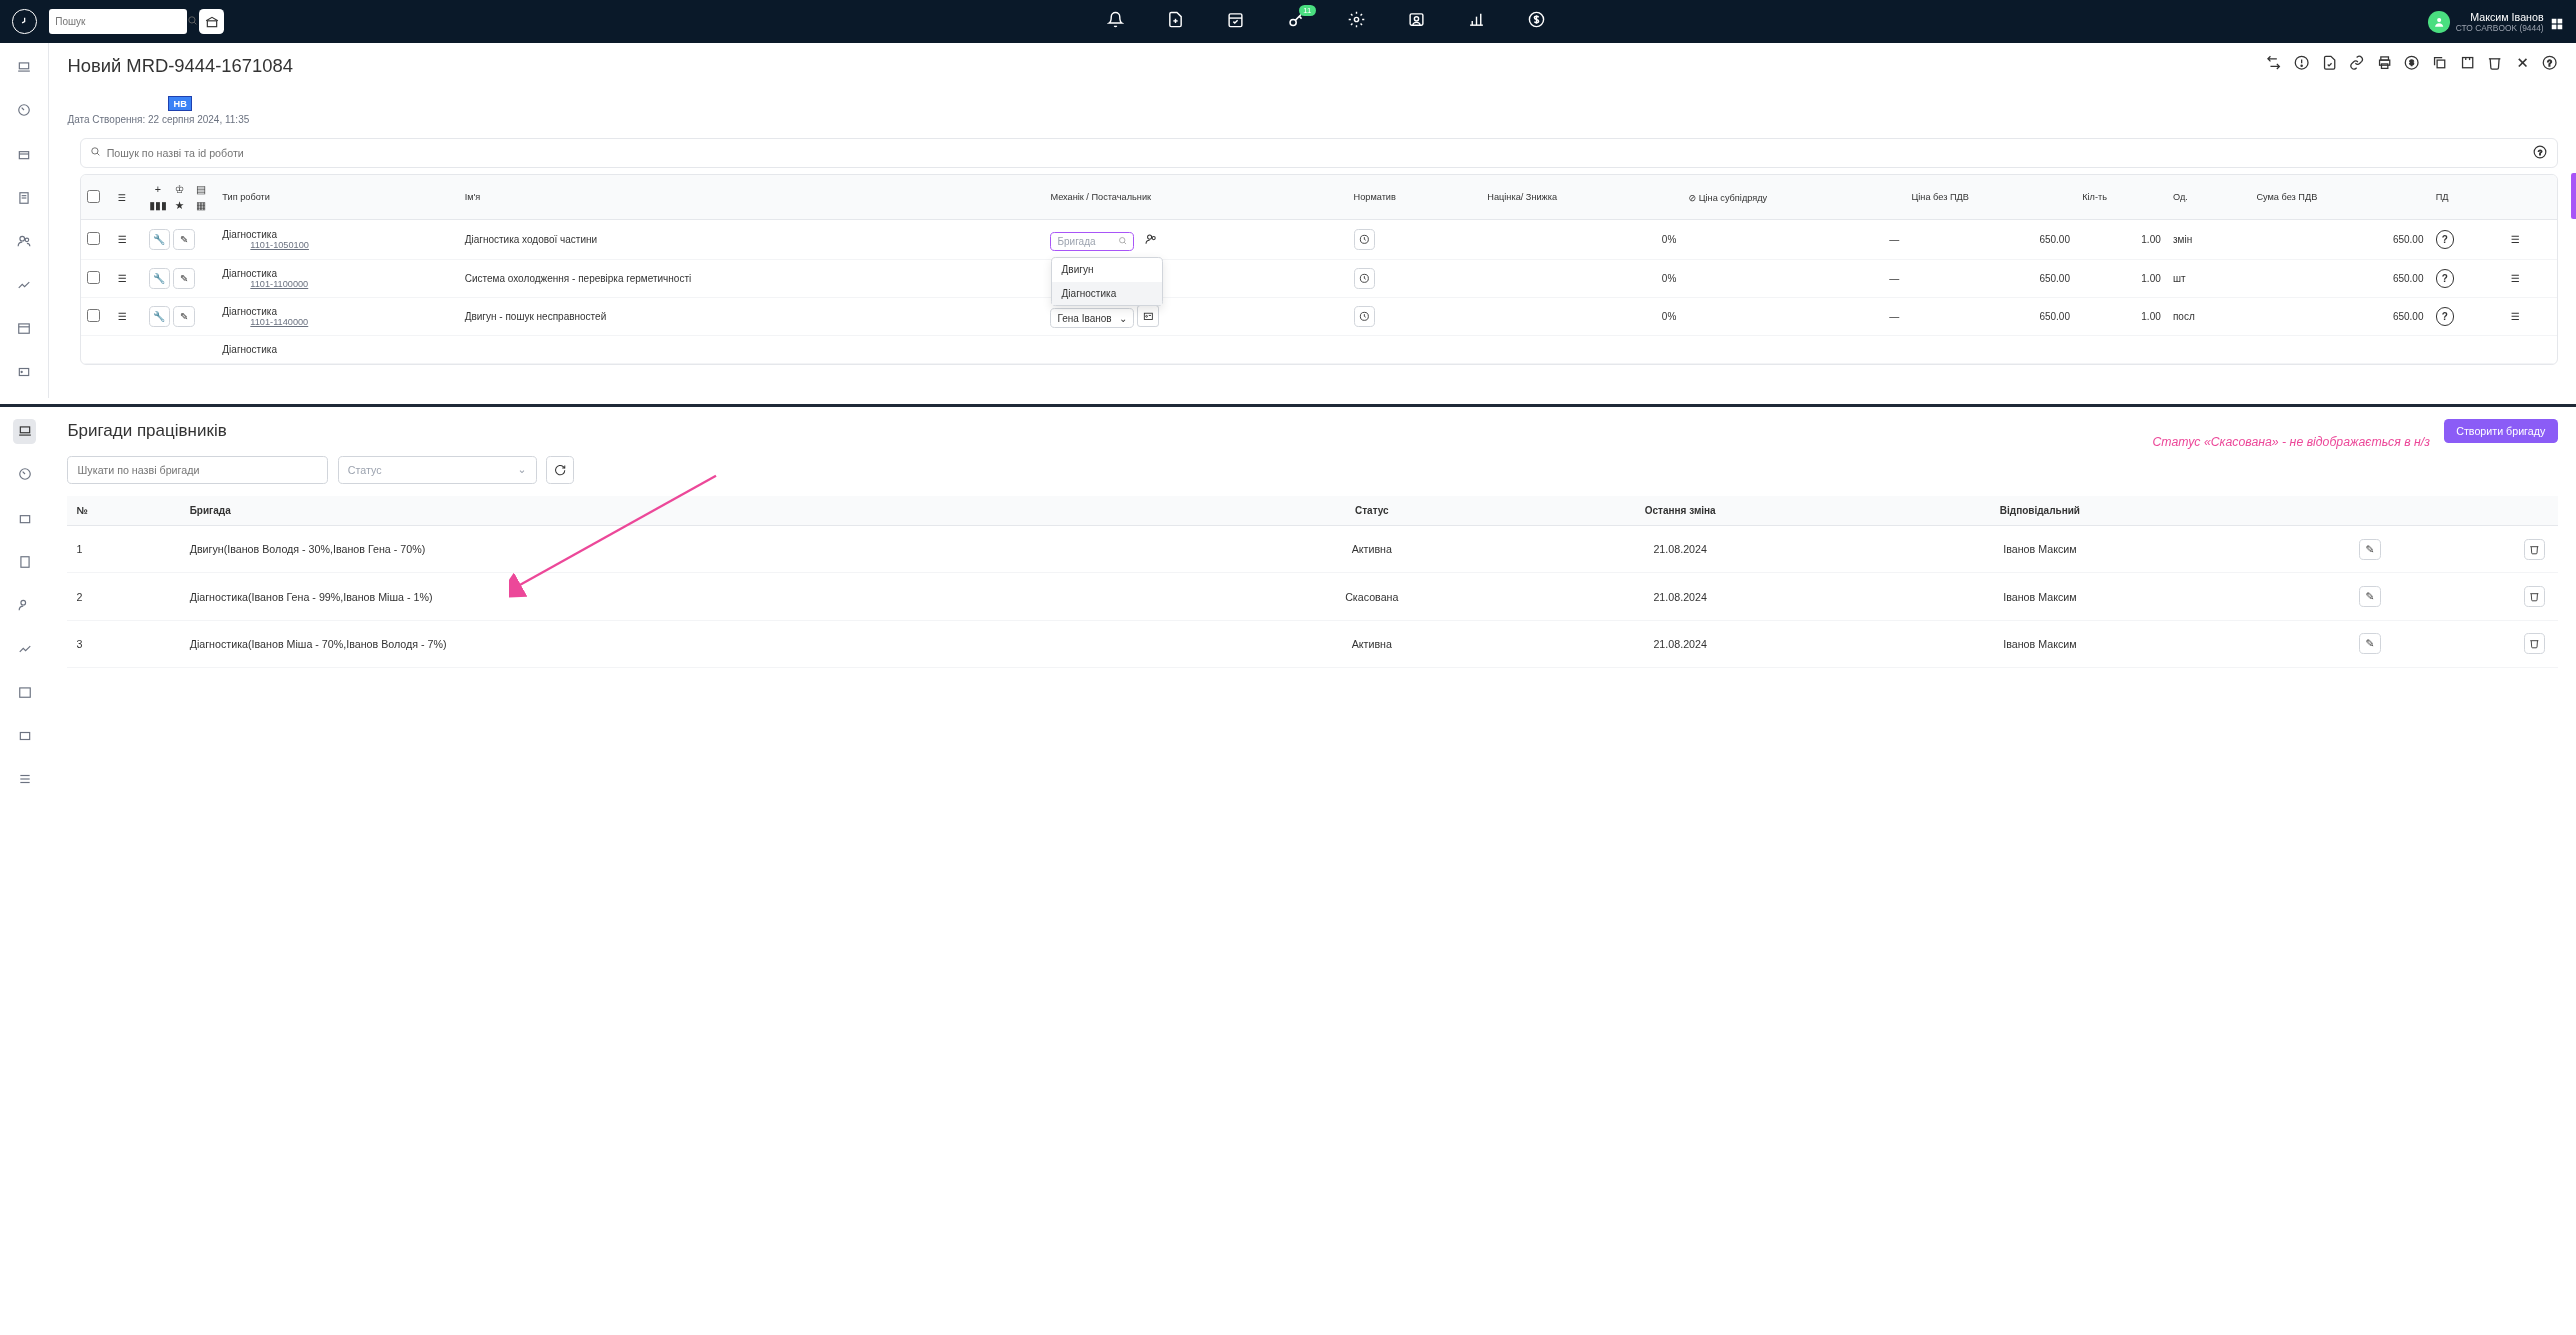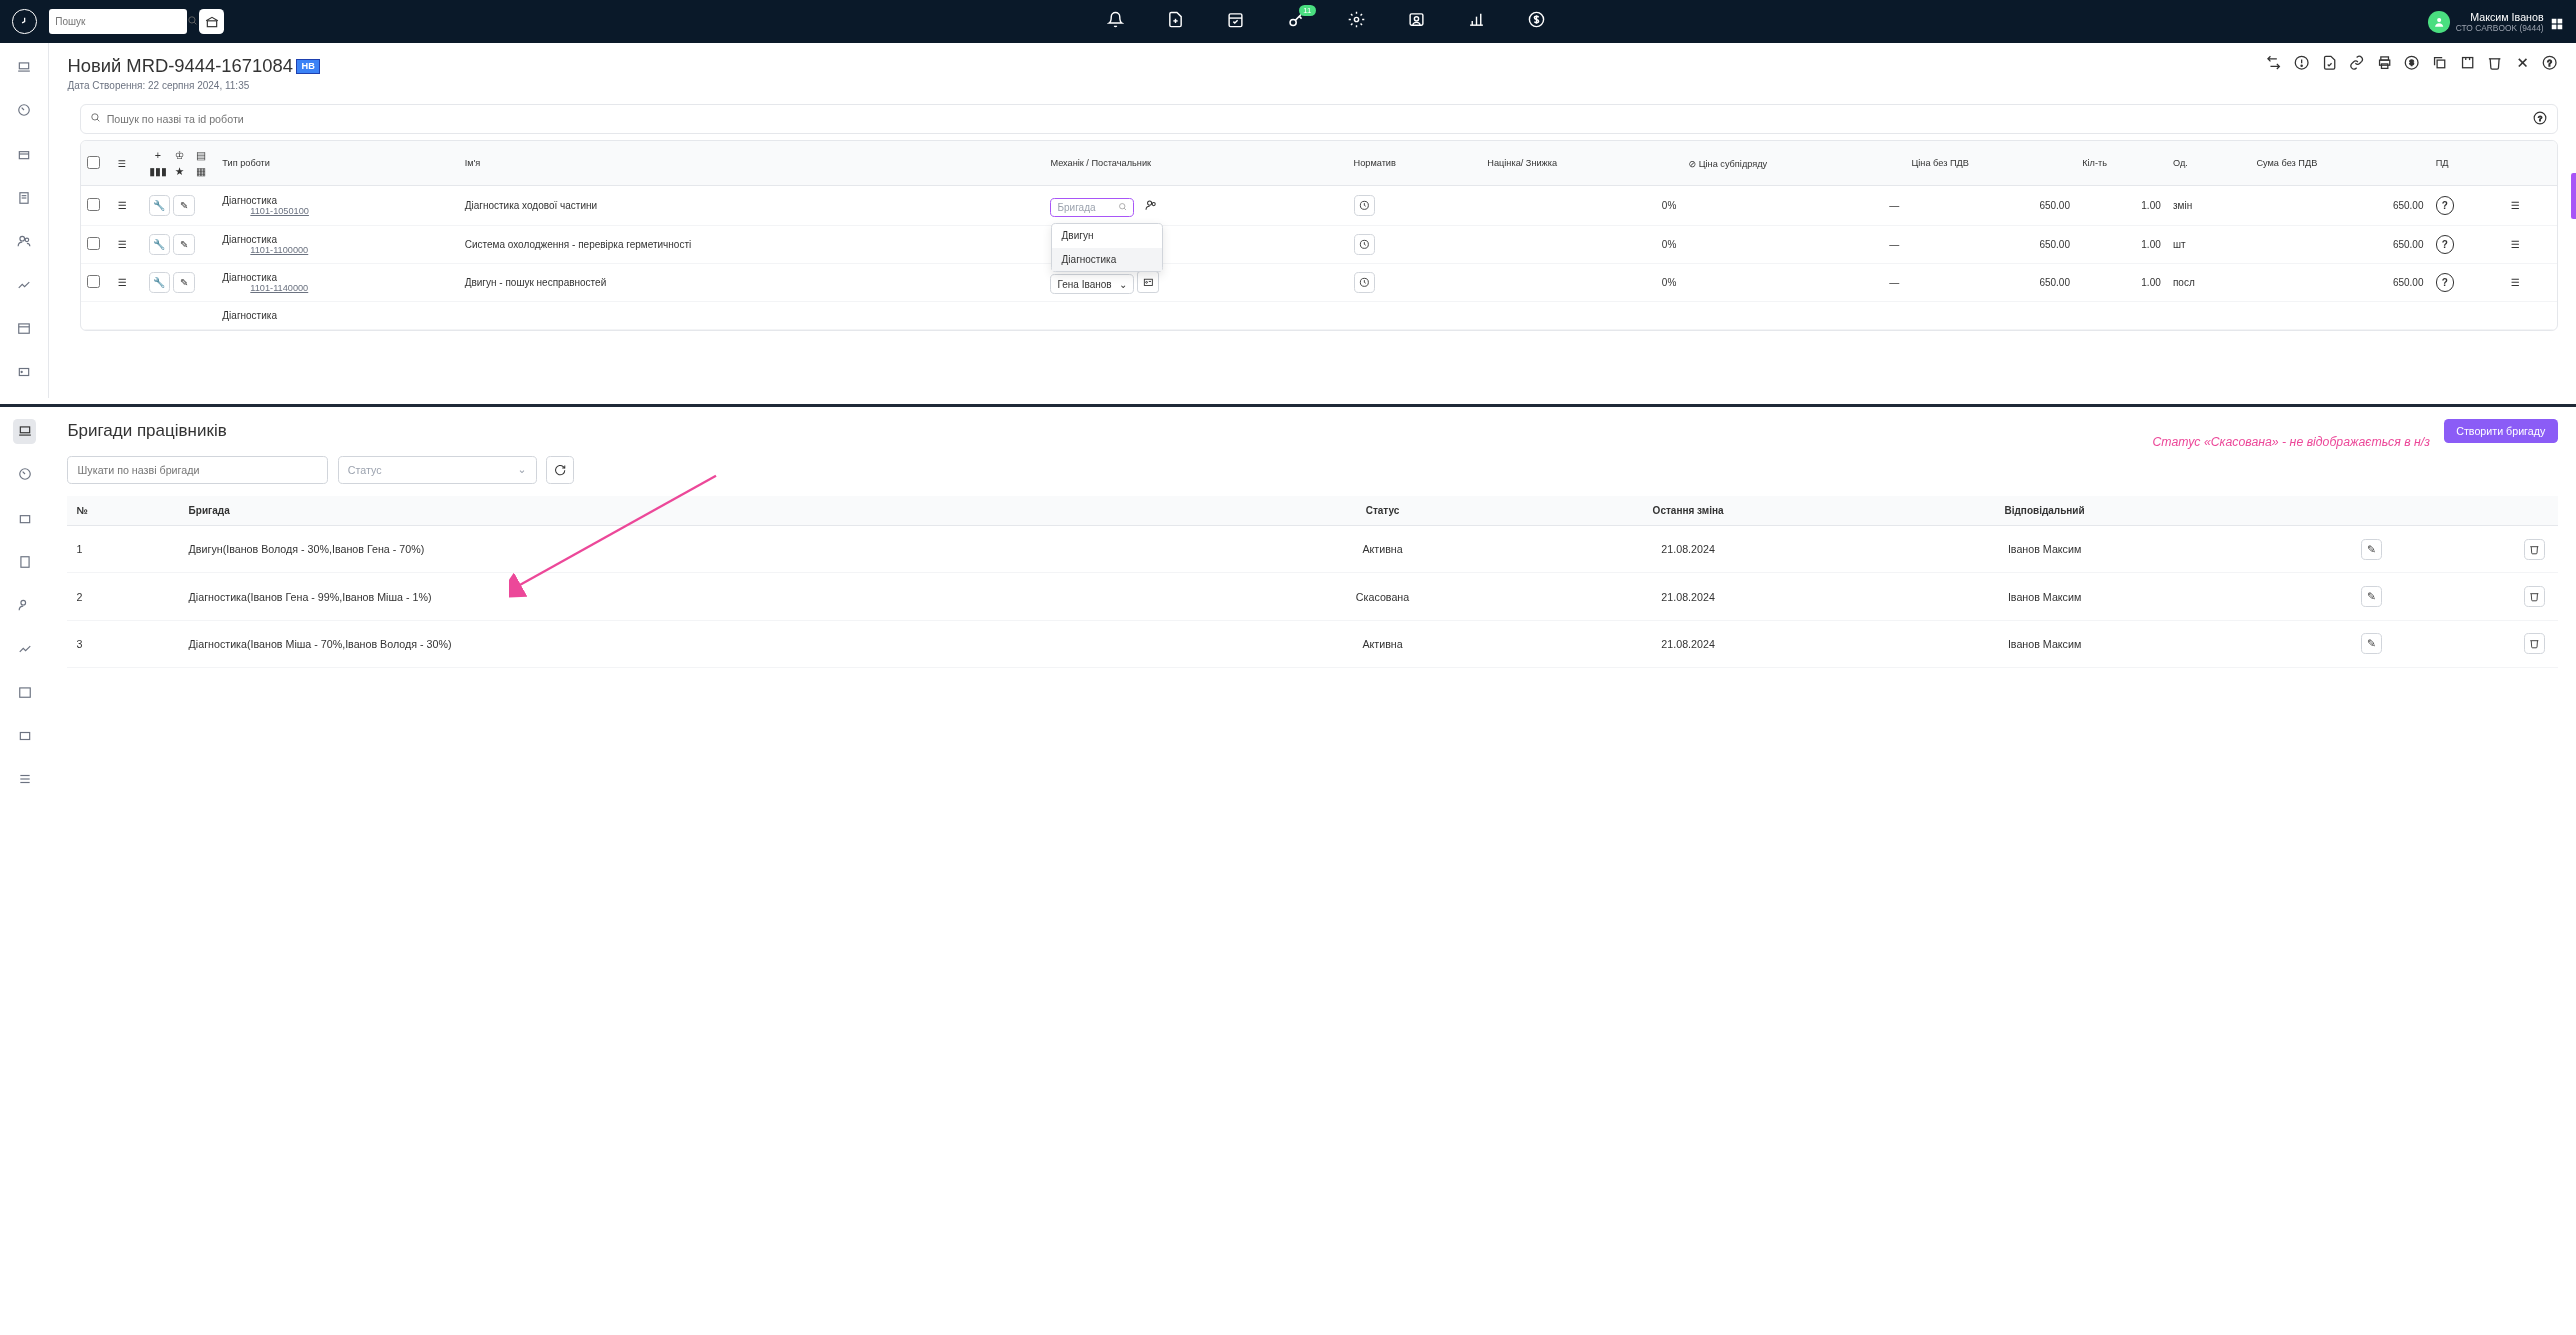--- a/index.html
+++ b/index.html
@@ -21,21 +21,21 @@
 .user-sub { font-size: 8.4px; color: #9ca3af; }
 .grid-icon { color: #fff; }
 
 .main-layout { display: flex; }
 .sidenav { width: 49px; border-right: 0.8px solid #e5e7eb; padding: 12.3px 0; display: flex; flex-direction: column; align-items: center; gap: 18.4px; }
 .sidenav-item { color: #6b7280; cursor: pointer; padding: 4.6px; border-radius: 4.6px; }
 .sidenav-item.active { background: #e5e7eb; }
 
 .content { flex: 1; padding: 12.3px 18.4px; }
 .order-header { display: flex; justify-content: space-between; align-items: flex-start; margin-bottom: 12.3px; }
-.order-title-row { display: flex; align-items: center; gap: 3px; }
+.order-title-row { display: flex; align-items: center; gap: 19px; flex-direction: column; }
 .order-title { font-size: 18.4px; font-weight: 400; }
 .status-badge { background: #3b82f6; color: #fff; padding: 1.5px 4.6px; font-size: 9.2px; font-weight: bold; border: 0.8px solid #1e40af; }
 .order-date { color: #6b7280; font-size: 10px; margin-top: 3.1px; }
 .order-actions { display: flex; gap: 12.3px; }
 .order-actions span { cursor: pointer; color: #374151; }
 
 .search-row { display: flex; align-items: center; gap: 6.1px; padding: 6.1px 9.2px; border: 0.8px solid #e5e7eb; border-radius: 6.1px; margin-bottom: 6.1px; margin-left: 12.3px; }
 .search-row input { border: none; outline: none; flex: 1; font-size: 10.7px; }
 
 .worktable { margin-left: 12.3px; border: 0.8px solid #e5e7eb; border-radius: 6.1px; overflow: hidden; }
@@ -530,21 +530,21 @@
             <td style="text-align:right"><span class="tool-btn">✎</span></td>
             <td style="text-align:right"><span class="tool-btn">
                   <svg width="10.7" height="10.7" viewBox="0 0 24 24" fill="none" stroke="#333" stroke-width="2">
                     <polyline points="3 6 5 6 21 6"></polyline>
                     <path d="M19 6l-1 14a2 2 0 0 1-2 2H8a2 2 0 0 1-2-2L5 6"></path>
                   </svg>
                 </span></td>
           </tr>
           <tr>
             <td>3</td>
-            <td>Діагностика(Іванов Міша - 70%,Іванов Володя - 30%)</td>
+            <td>Діагностика(Іванов Міша - 70%,Іванов Володя - 7%)</td>
             <td style="text-align:center">Активна</td>
             <td style="text-align:center">21.08.2024</td>
             <td style="text-align:center">Іванов Максим</td>
             <td style="text-align:right"><span class="tool-btn">✎</span></td>
             <td style="text-align:right"><span class="tool-btn">
                   <svg width="10.7" height="10.7" viewBox="0 0 24 24" fill="none" stroke="#333" stroke-width="2">
                     <polyline points="3 6 5 6 21 6"></polyline>
                     <path d="M19 6l-1 14a2 2 0 0 1-2 2H8a2 2 0 0 1-2-2L5 6"></path>
                   </svg>
                 </span></td>

